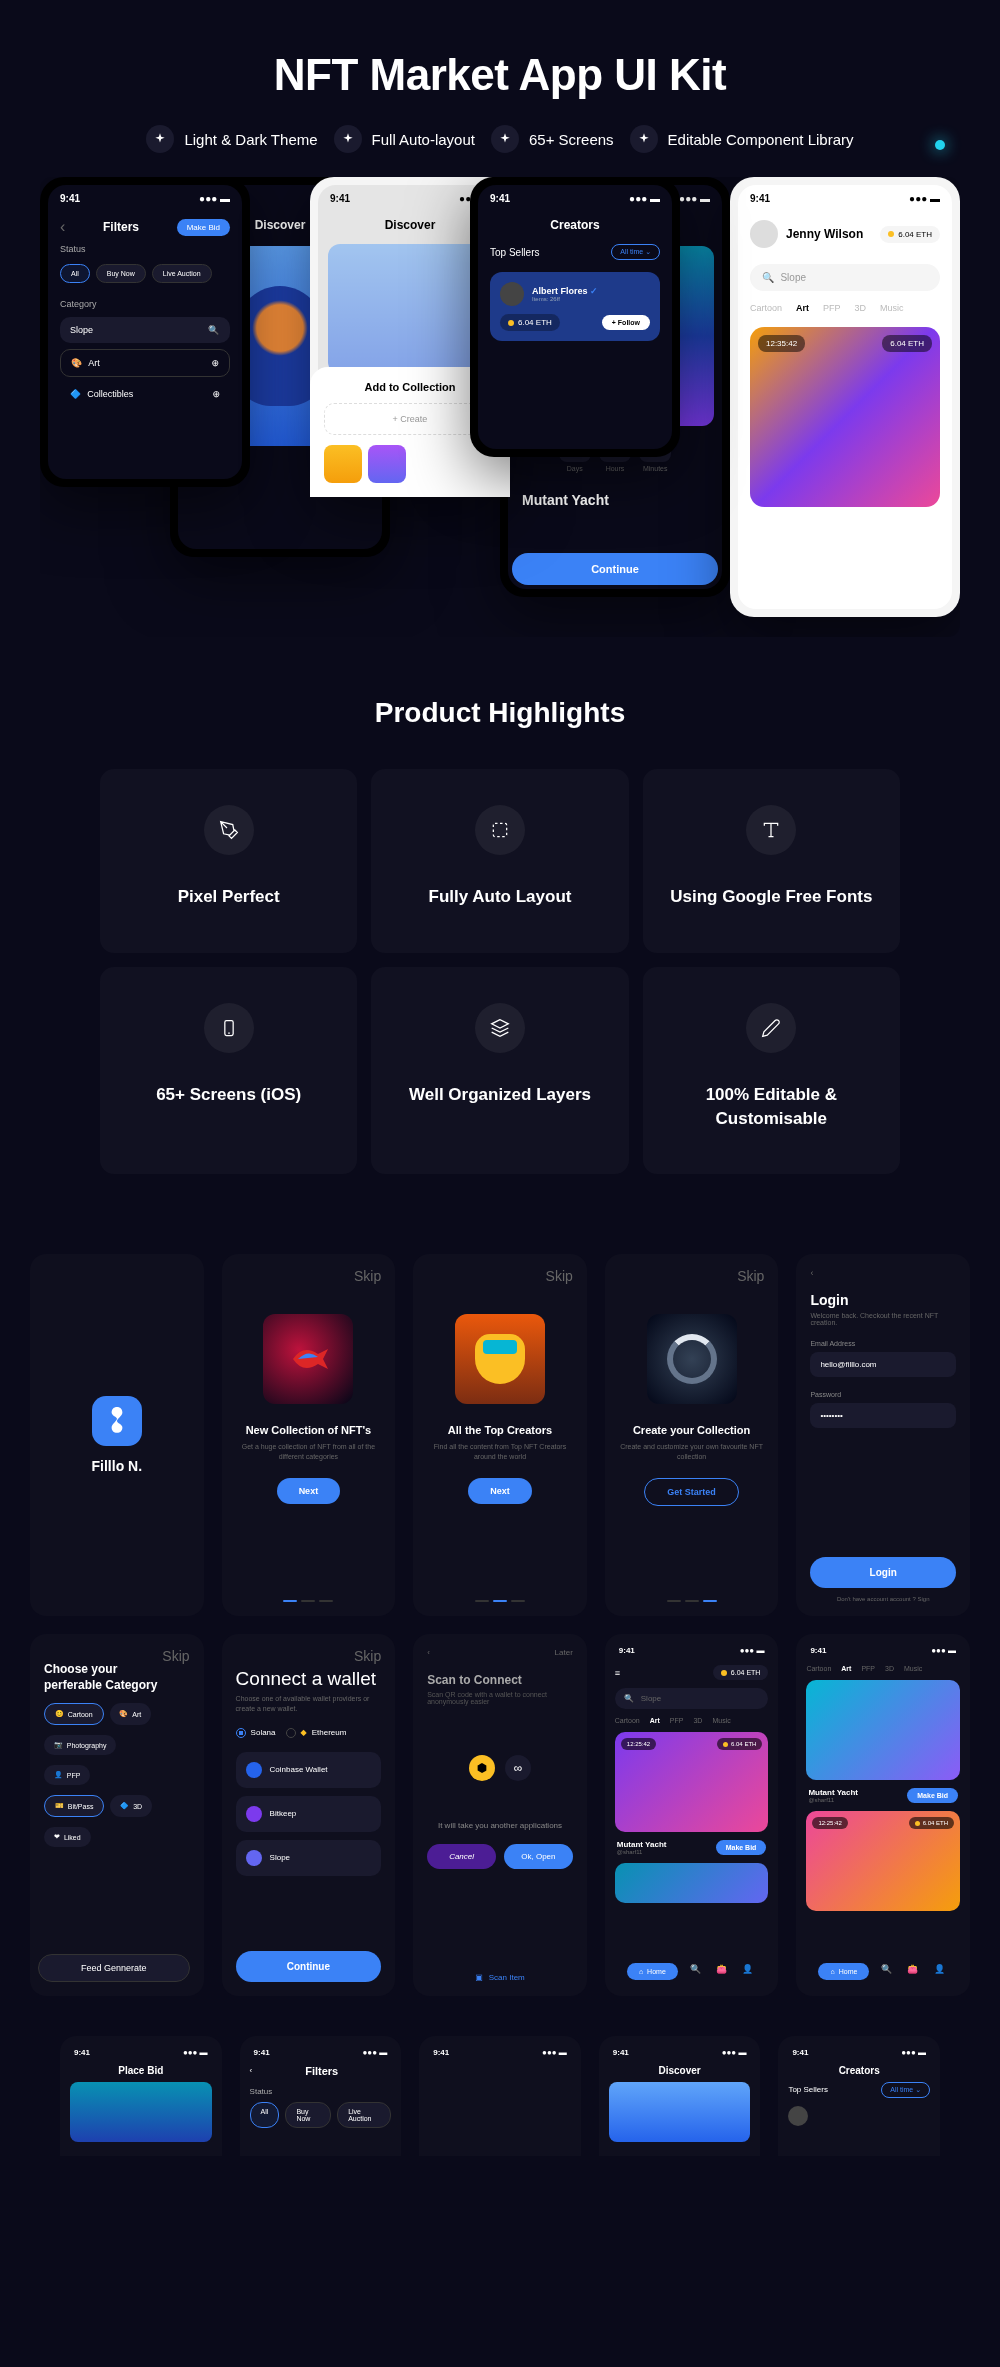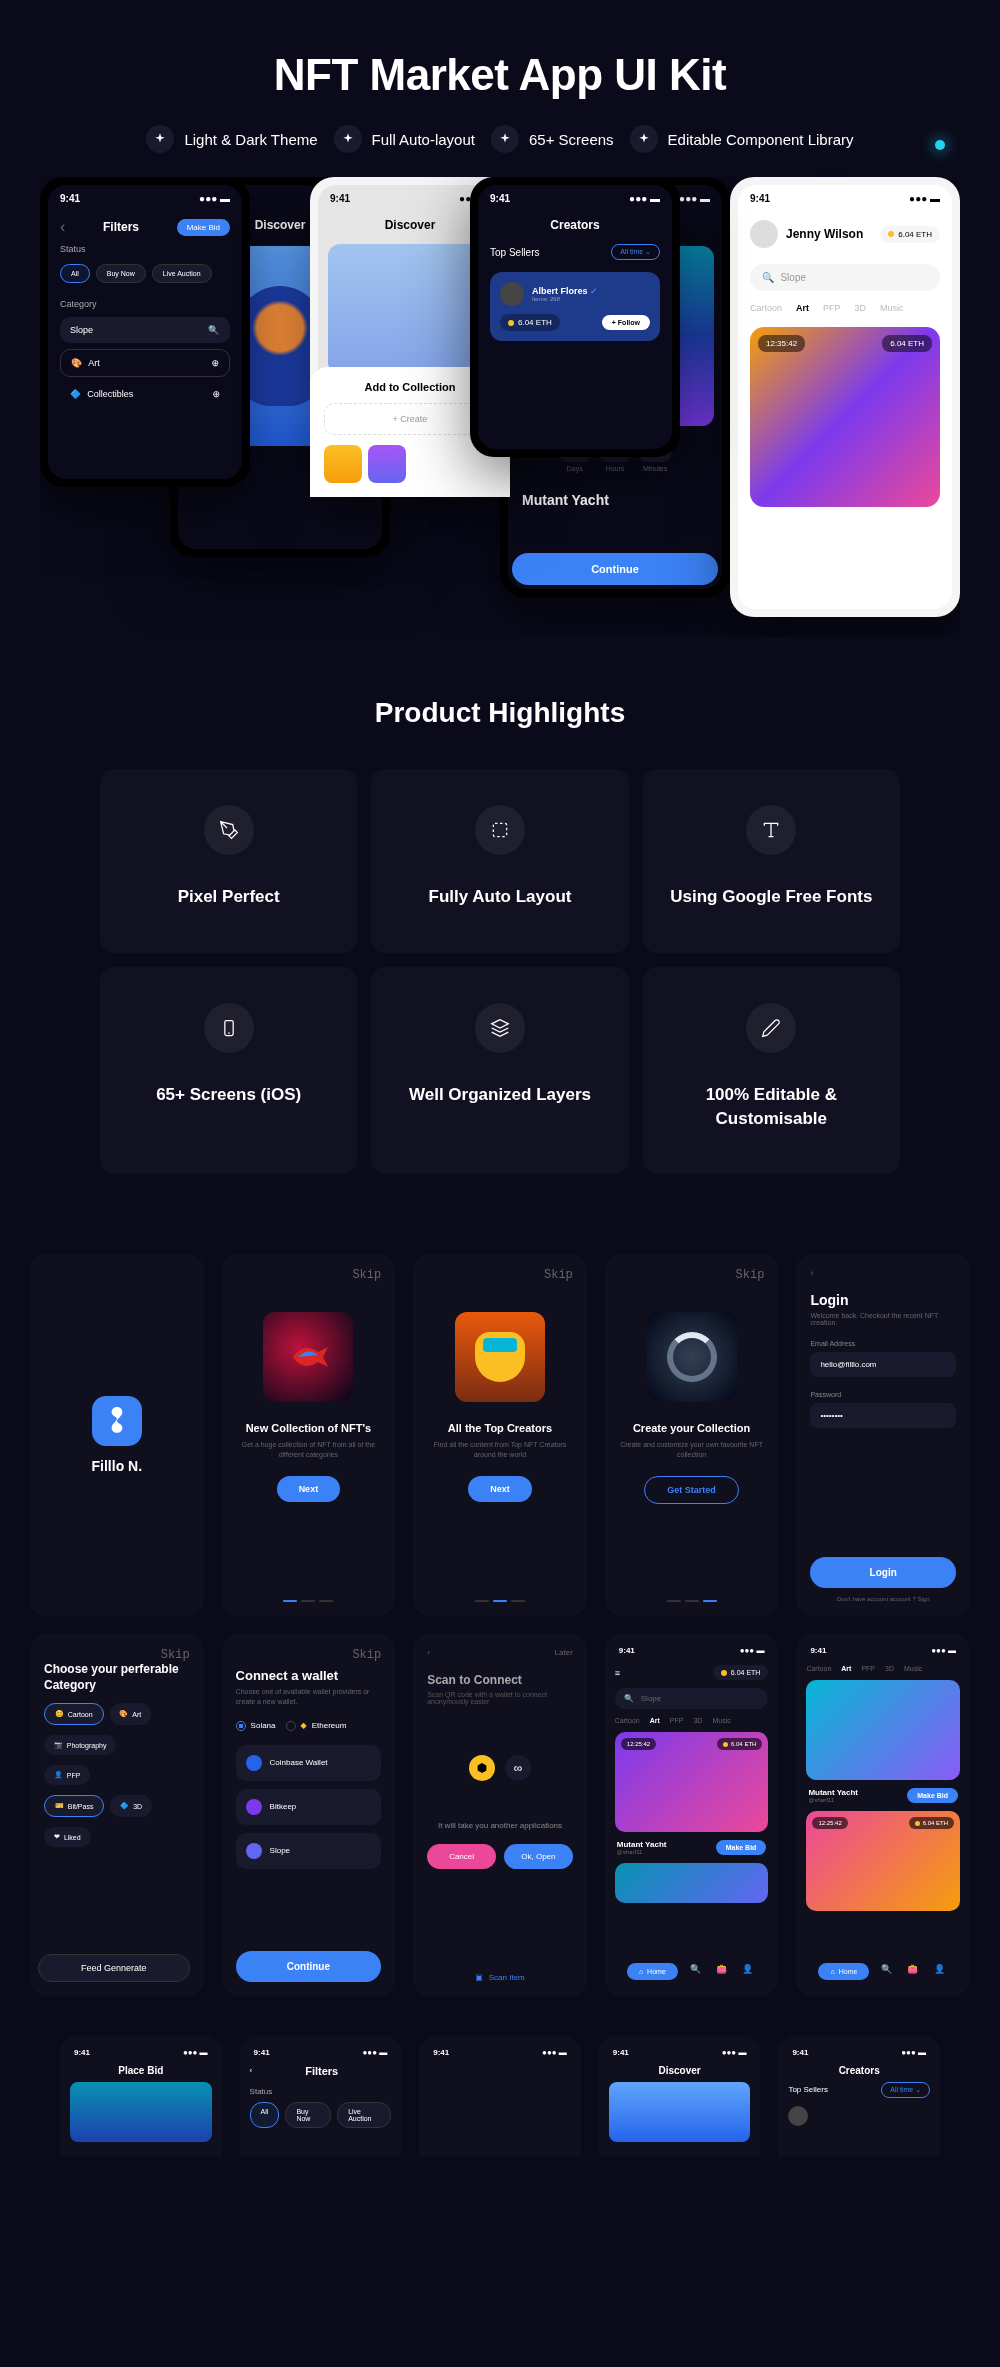--- a/index.html
+++ b/index.html
@@ -41,21 +41,21 @@
 .highlight-icon { width: 50px; height: 50px; border-radius: 50%; background: rgba(255,255,255,0.06); display: flex; align-items: center; justify-content: center; }
 .highlight-card h3 { font-size: 17px; font-weight: 600; line-height: 1.4; }
 
 .screens-section { padding: 40px 30px; }
 .screens-grid { display: grid; grid-template-columns: repeat(5, 1fr); gap: 18px; }
 .screen-card { background: #0f0f1e; border-radius: 16px; aspect-ratio: 0.48; overflow: hidden; position: relative; font-size: 9px; }
 .screen-card.splash { display: flex; flex-direction: column; align-items: center; justify-content: center; gap: 12px; }
 .splash-logo { width: 50px; height: 50px; background: #3b82f6; border-radius: 14px; display: flex; align-items: center; justify-content: center; }
 .splash-title { font-weight: 700; font-size: 14px; }
 .onboard { display: flex; flex-direction: column; align-items: center; padding: 14px; }
-.onboard-skip { align-self: flex-end; font-size: 12px; color: #666; font-family: Liberation Mono, monospace; }
+.onboard-skip { align-self: flex-end; font-size: 14px; color: #666; }
 .onboard-img { width: 90px; height: 90px; border-radius: 12px; margin: 30px 0 20px; background: linear-gradient(135deg, #1e3a8a, #7c3aed); display: flex; align-items: center; justify-content: center; }
 .onboard-img.fish { background: radial-gradient(circle at 40% 40%, #be123c, #020617); }
 .onboard-img.ape { background: linear-gradient(#ea580c, #7c2d12); }
 .onboard-img.ring { background: radial-gradient(circle at 50% 50%, #334155, #020617); }
 .onboard h4 { font-size: 11px; font-weight: 700; margin-bottom: 6px; text-align: center; }
 .onboard p { font-size: 7px; color: #666; text-align: center; margin-bottom: 16px; line-height: 1.4; }
 .btn-primary { background: #3b82f6; padding: 8px 22px; border-radius: 18px; font-size: 9px; font-weight: 600; }
 .btn-outline { background: transparent; border: 1px solid #3b82f6; color: #3b82f6; padding: 8px 22px; border-radius: 18px; font-size: 9px; font-weight: 600; }
 .pager { display: flex; gap: 4px; position: absolute; bottom: 14px; left: 50%; transform: translateX(-50%); }
 .pager span { width: 14px; height: 2px; background: #333; border-radius: 2px; }
@@ -65,39 +65,39 @@
 .login-back { width: 14px; height: 14px; color: #666; }
 .login-screen h3 { font-size: 14px; font-weight: 700; margin-top: 10px; }
 .login-sub { font-size: 7px; color: #666; margin-top: 4px; }
 .field-label { font-size: 7px; color: #888; margin-top: 14px; }
 .field-box { background: #1a1a2e; border-radius: 8px; padding: 8px 10px; margin-top: 5px; font-size: 8px; }
 .login-btn-wrap { margin-top: auto; }
 .login-btn { background: #3b82f6; border-radius: 18px; padding: 10px; text-align: center; font-weight: 600; font-size: 10px; }
 .login-foot { font-size: 6px; color: #666; text-align: center; margin-top: 8px; }
 
 .wallet-screen { padding: 14px; }
-.wallet-screen h3 { font-size: 13px; font-weight: 700; margin-top: 20px; }
+.wallet-screen h3 { font-size: 19px; font-weight: 400; margin-top: 20px; }
 .wallet-sub { font-size: 7px; color: #666; margin-top: 4px; line-height: 1.4; }
 .wallet-tabs { display: flex; gap: 10px; margin: 14px 0; font-size: 8px; }
 .wallet-tab { display: flex; align-items: center; gap: 5px; }
 .wallet-radio { width: 10px; height: 10px; border-radius: 50%; border: 1px solid #444; }
 .wallet-radio.active { border-color: #3b82f6; background: radial-gradient(circle, #3b82f6 40%, transparent 45%); }
 .wallet-item { display: flex; align-items: center; gap: 8px; padding: 10px; background: #1a1a2e; border-radius: 10px; margin-bottom: 8px; font-size: 8px; }
 .wallet-logo { width: 16px; height: 16px; border-radius: 50%; }
 
 .scan-screen { padding: 14px; display: flex; flex-direction: column; align-items: center; }
 .scan-head { display: flex; justify-content: space-between; width: 100%; font-size: 8px; color: #666; }
 .scan-screen h3 { font-size: 12px; margin-top: 16px; color: #aaa; align-self: flex-start; }
 .scan-p { font-size: 7px; color: #555; margin-top: 4px; align-self: flex-start; }
 .scan-icons { display: flex; gap: 10px; margin: 50px 0 40px; }
 .scan-circle { width: 26px; height: 26px; border-radius: 50%; background: #1a1a2e; display: flex; align-items: center; justify-content: center; font-size: 12px; }
 .scan-msg { font-size: 8px; color: #888; text-align: center; margin-bottom: 14px; }
 .scan-btns { display: flex; gap: 8px; width: 100%; }
 .scan-btns button { flex: 1; padding: 8px; border-radius: 18px; font-size: 8px; border: none; }
-.scan-cancel { background: #ec4899; color: #fff; }
+.scan-cancel { background: #4c1d95; color: #fff; font-style: italic; }
 .scan-ok { background: #3b82f6; color: #fff; }
 .scan-foot { margin-top: auto; display: flex; align-items: center; gap: 6px; font-size: 8px; color: #3b82f6; }
 
 .home-screen { padding: 10px; display: flex; flex-direction: column; }
 .home-status { display: flex; justify-content: space-between; font-size: 8px; font-weight: 600; padding: 2px 4px; }
 .home-header { display: flex; justify-content: space-between; align-items: center; margin: 8px 0; }
 .eth-badge { background: #1a1a2e; padding: 4px 8px; border-radius: 10px; font-size: 7px; display: flex; align-items: center; gap: 4px; }
 .eth-badge .dot-y { width: 6px; height: 6px; background: #fbbf24; border-radius: 50%; }
 .search-bar { display: flex; align-items: center; gap: 6px; background: #1a1a2e; border-radius: 12px; padding: 6px 10px; margin-bottom: 8px; font-size: 8px; color: #666; }
 .tabs { display: flex; gap: 10px; font-size: 7px; color: #666; margin-bottom: 8px; }

